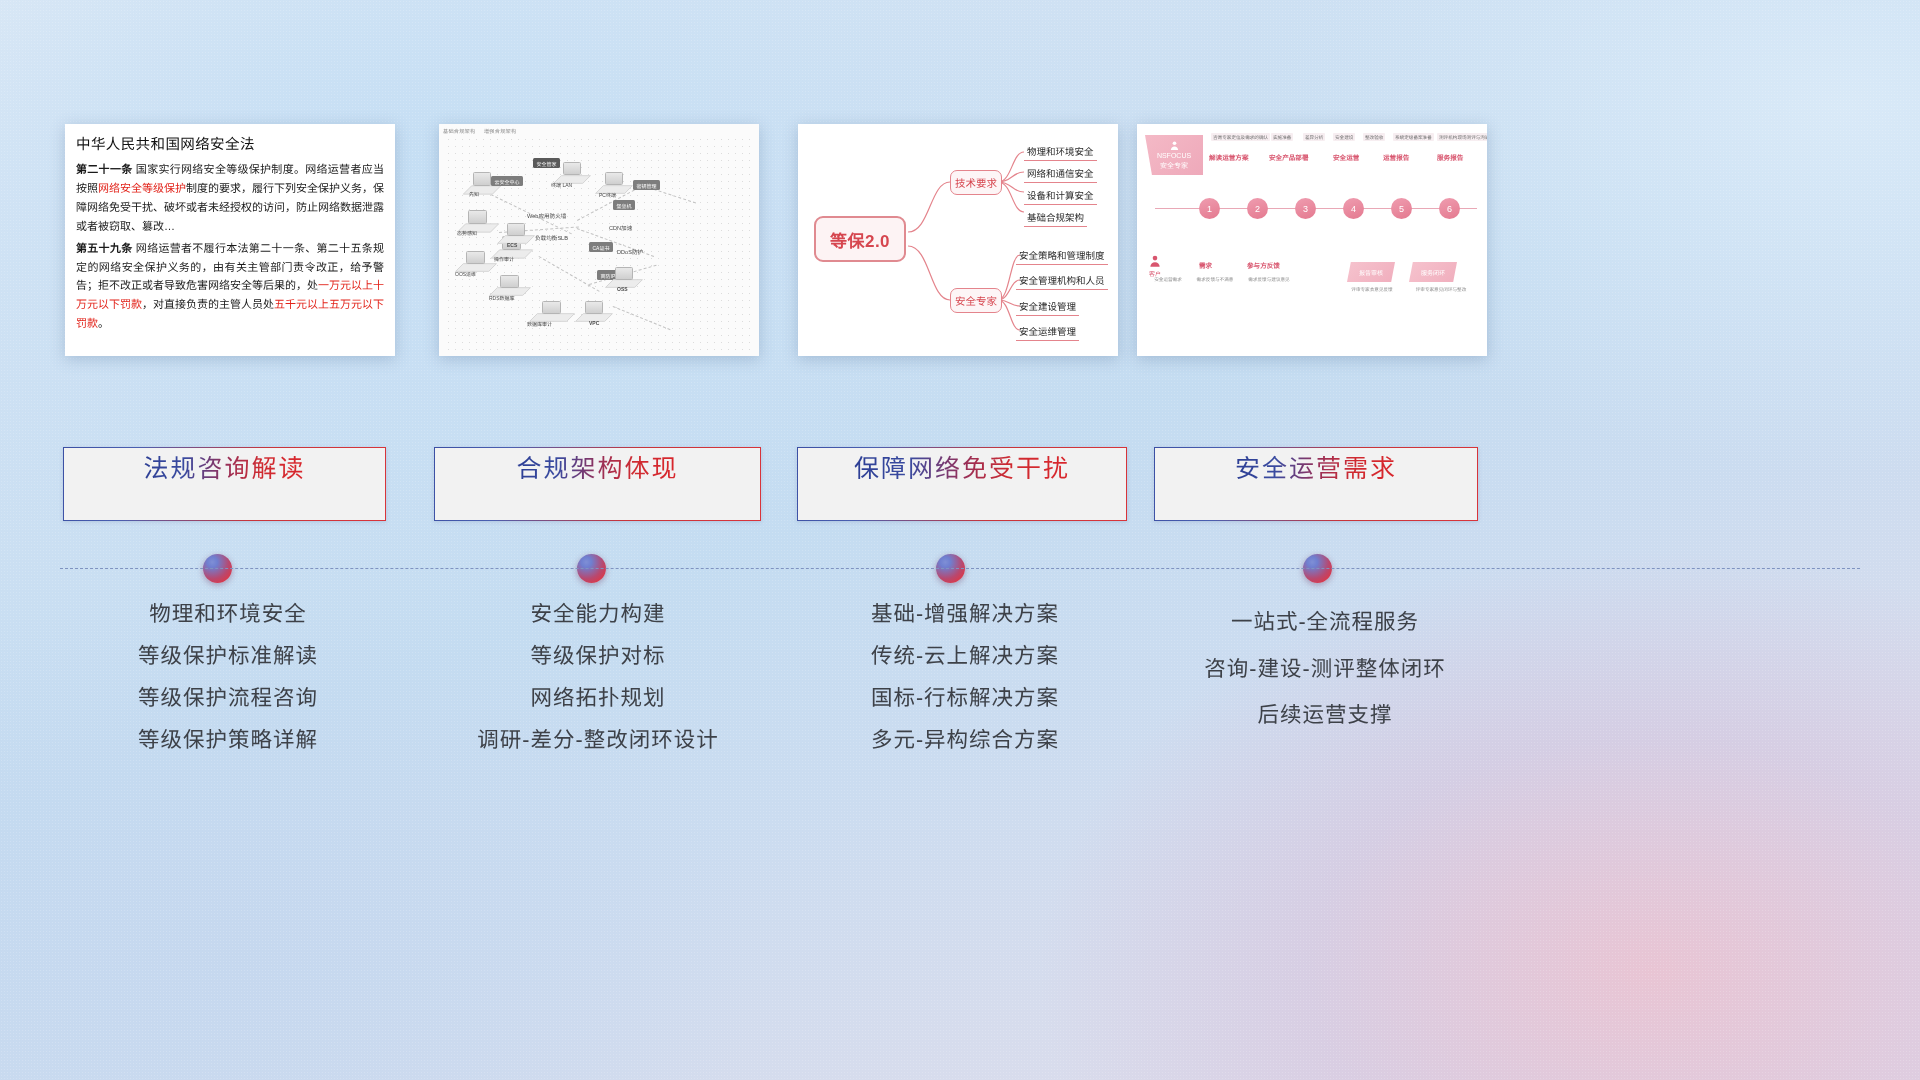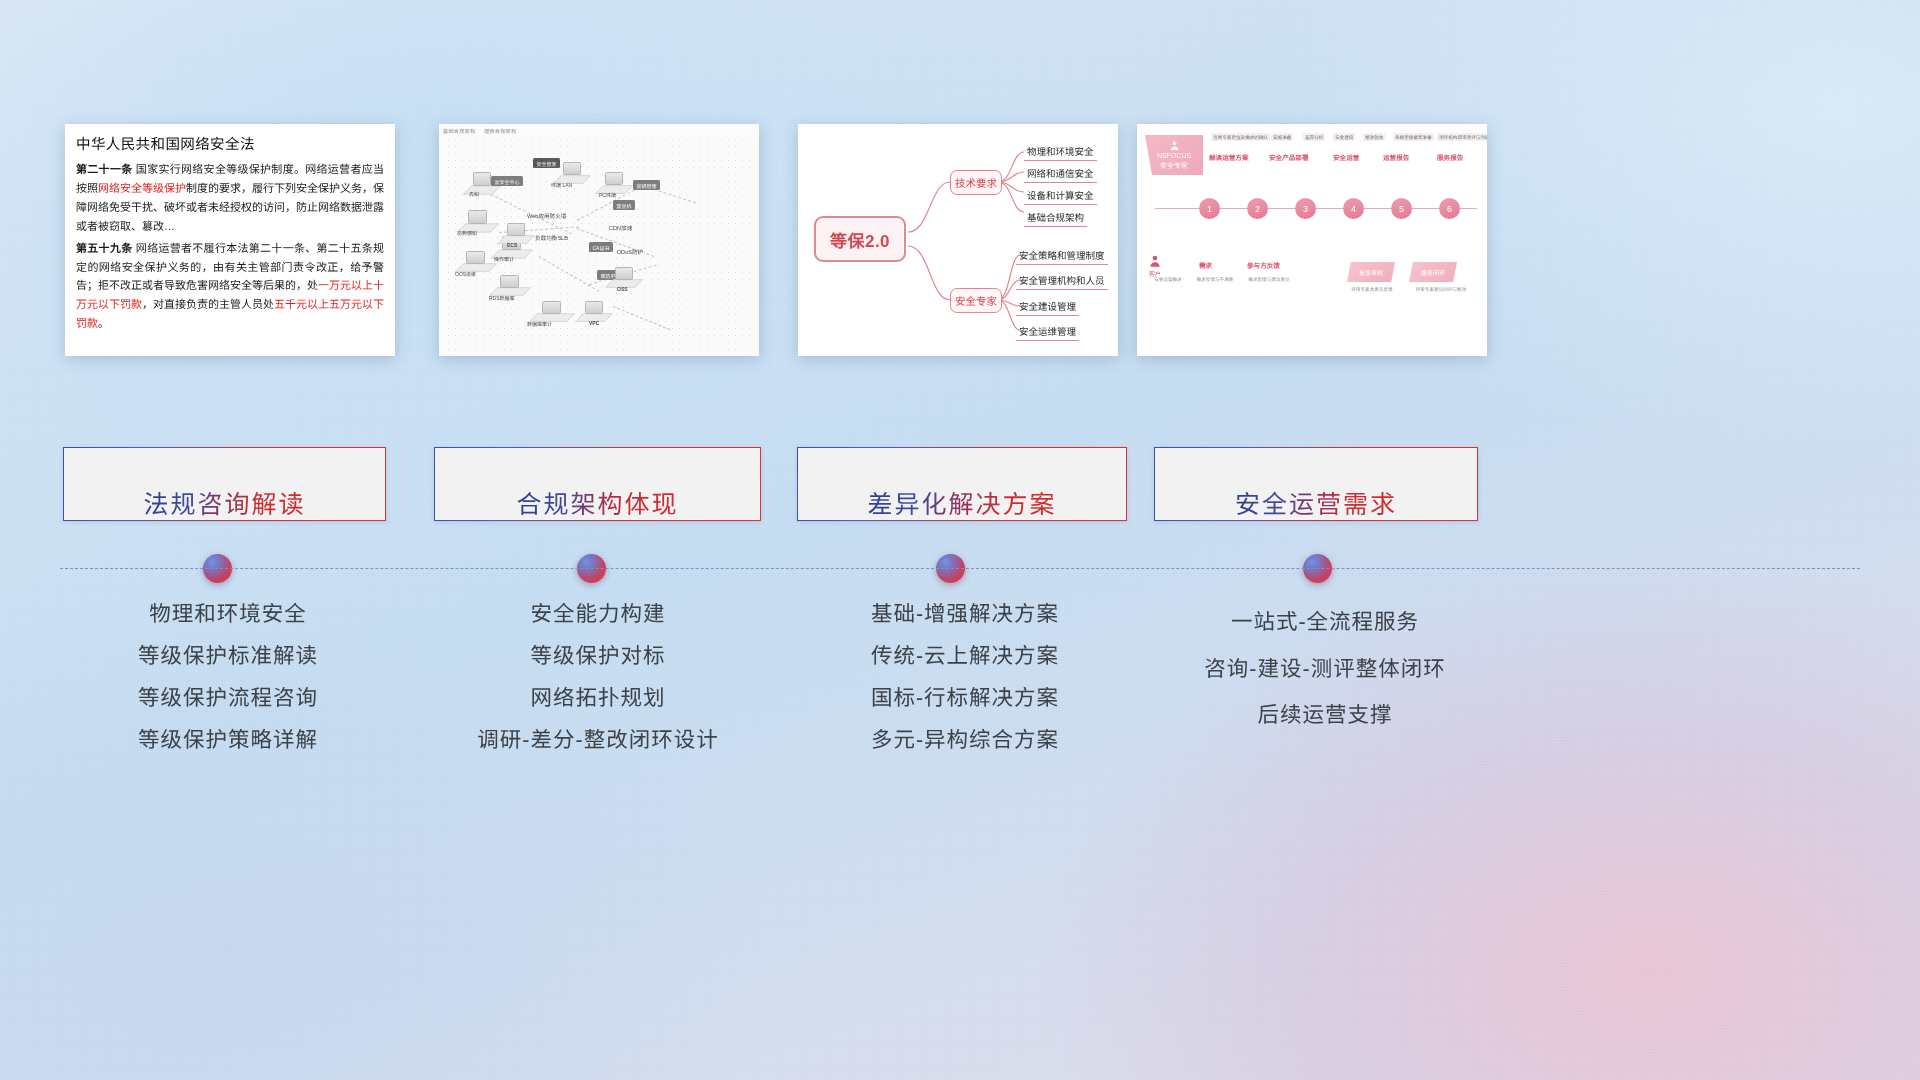--- a/index.html
+++ b/index.html
@@ -86,21 +86,21 @@
             display:flex;align-items:center;justify-content:center;}
   .nsf-bl{position:absolute;background:linear-gradient(135deg,#f6c3ce,#f0aebd);
           clip-path:polygon(8% 0,100% 0,92% 100%,0 100%);
           color:#fff;font-size:6px;display:flex;align-items:center;justify-content:center;}
   .nsf-cap{position:absolute;font-size:4.6px;color:#8b8b8b;white-space:nowrap;text-align:center;}
   .nsf-person{position:absolute;left:11px;top:130px;font-size:6px;color:#d8556e;text-align:center;}
 
   
   .tbox{position:absolute;top:447px;height:74px;background:#f2f2f2;
         border:1.6px solid;border-image:linear-gradient(105deg,#3b4fa3 0%,#4a5fb0 22%,#c8343a 60%,#d9343a 100%) 1;
-        display:flex;align-items:flex-end;justify-content:center;
+        display:flex;align-items:flex-start;justify-content:center;
         box-shadow:0 1px 4px rgba(70,90,140,.18);}
   .c1 .tbox{left:20px;width:323px;}
   .c2 .tbox{left:21px;width:327px;}
   .c3 .tbox{left:17px;width:330px;}
   .c4 .tbox{left:14px;width:324px;}
   .tbox .t{font-size:25px;font-weight:500;letter-spacing:2px;
      background:linear-gradient(95deg,#2c3e94 0%,#3a4ba0 26%,#9a2f56 52%,#cf2b31 72%,#d9262c 100%);
      -webkit-background-clip:text;background-clip:text;color:transparent;}
 
   
@@ -272,21 +272,21 @@
         <div class="leaf" style="left:226px;top:86px">基础合规架构</div>
 
         <div class="leaf" style="left:218px;top:124px">安全策略和管理制度</div>
         <div class="leaf" style="left:218px;top:149px">安全管理机构和人员</div>
         <div class="leaf" style="left:218px;top:175px">安全建设管理</div>
         <div class="leaf" style="left:218px;top:200px">安全运维管理</div>
       </div>
     </div>
 
     <div class="tbox">
-      <span class="t">差异化解决方案</span>
+      <span class="t">保障网络免受干扰</span>
     </div>
     <div class="dot"></div>
 
     <div class="list">
       <div class="it">基础-增强解决方案</div>
       <div class="it">传统-云上解决方案</div>
       <div class="it">国标-行标解决方案</div>
       <div class="it">多元-异构综合方案</div>
     </div>
   </div>

